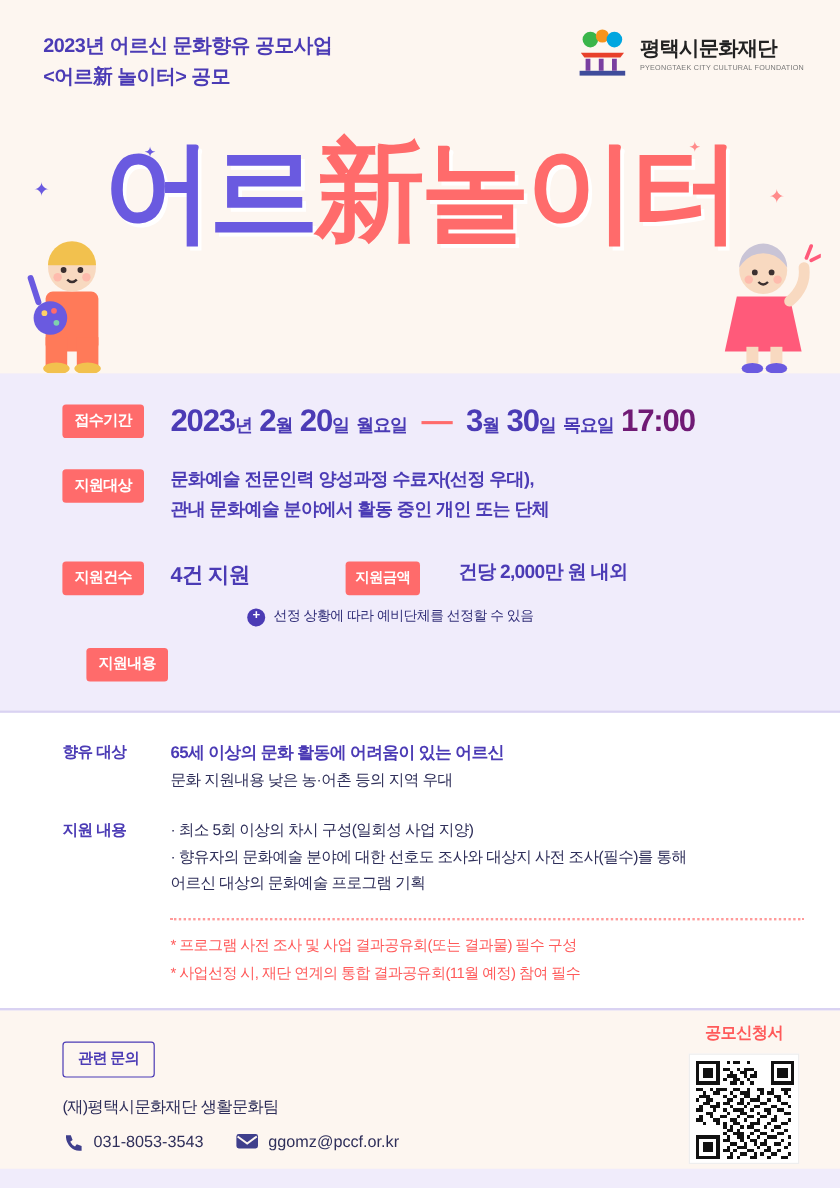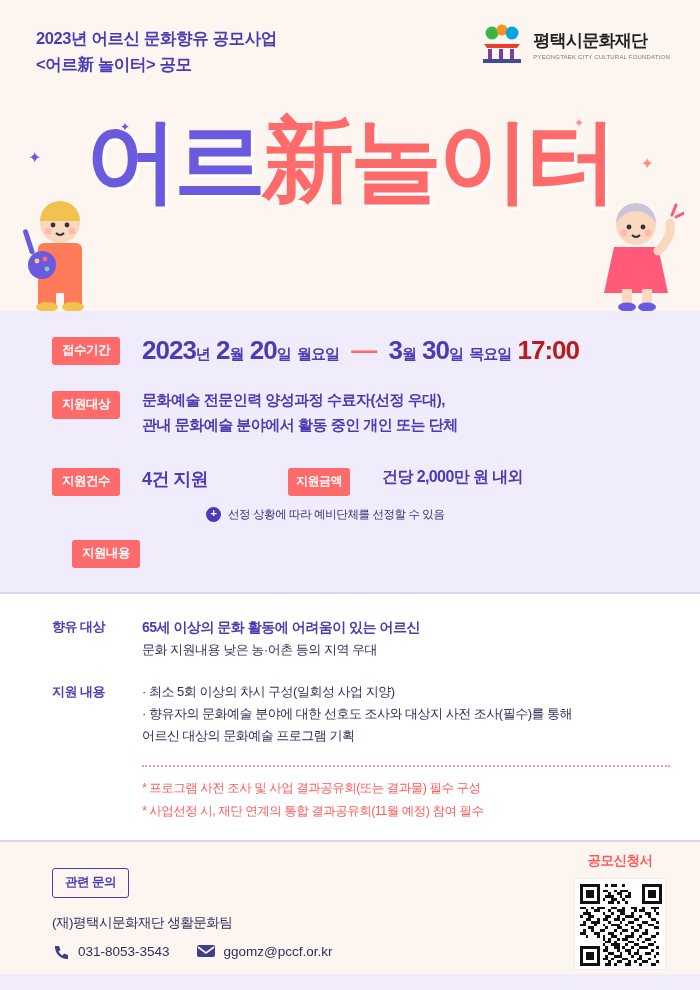--- a/index.html
+++ b/index.html
@@ -88,21 +88,21 @@
     margin-top: 3px;
   }
   .tag.sm { flex: 0 0 62px; font-size: 12px; }
   .row-body { padding-left: 22px; flex: 1; }
   .date-line {
     font-size: 26px; font-weight: bold; color: #4b3bb5;
     letter-spacing: -1px; line-height: 1.1; padding-top: 2px;
   }
   .date-line .unit { font-size: 15px; }
   .date-line .dash { color: #ff6b6b; padding: 0 6px; }
-  .date-line .time { color: #b91c1c; }
+  .date-line .time { color: #701a75; }
   .target-text {
     font-size: 15px; font-weight: bold; color: #4b3bb5;
     line-height: 1.65; letter-spacing: -0.5px;
   }
   .count-row { display: flex; align-items: flex-start; padding: 6px 30px 0 52px; }
   .count-val {
     font-size: 18px; font-weight: bold; color: #4b3bb5;
     padding-left: 22px; width: 168px; padding-top: 2px; letter-spacing: -0.6px;
   }
   .amount-val {

